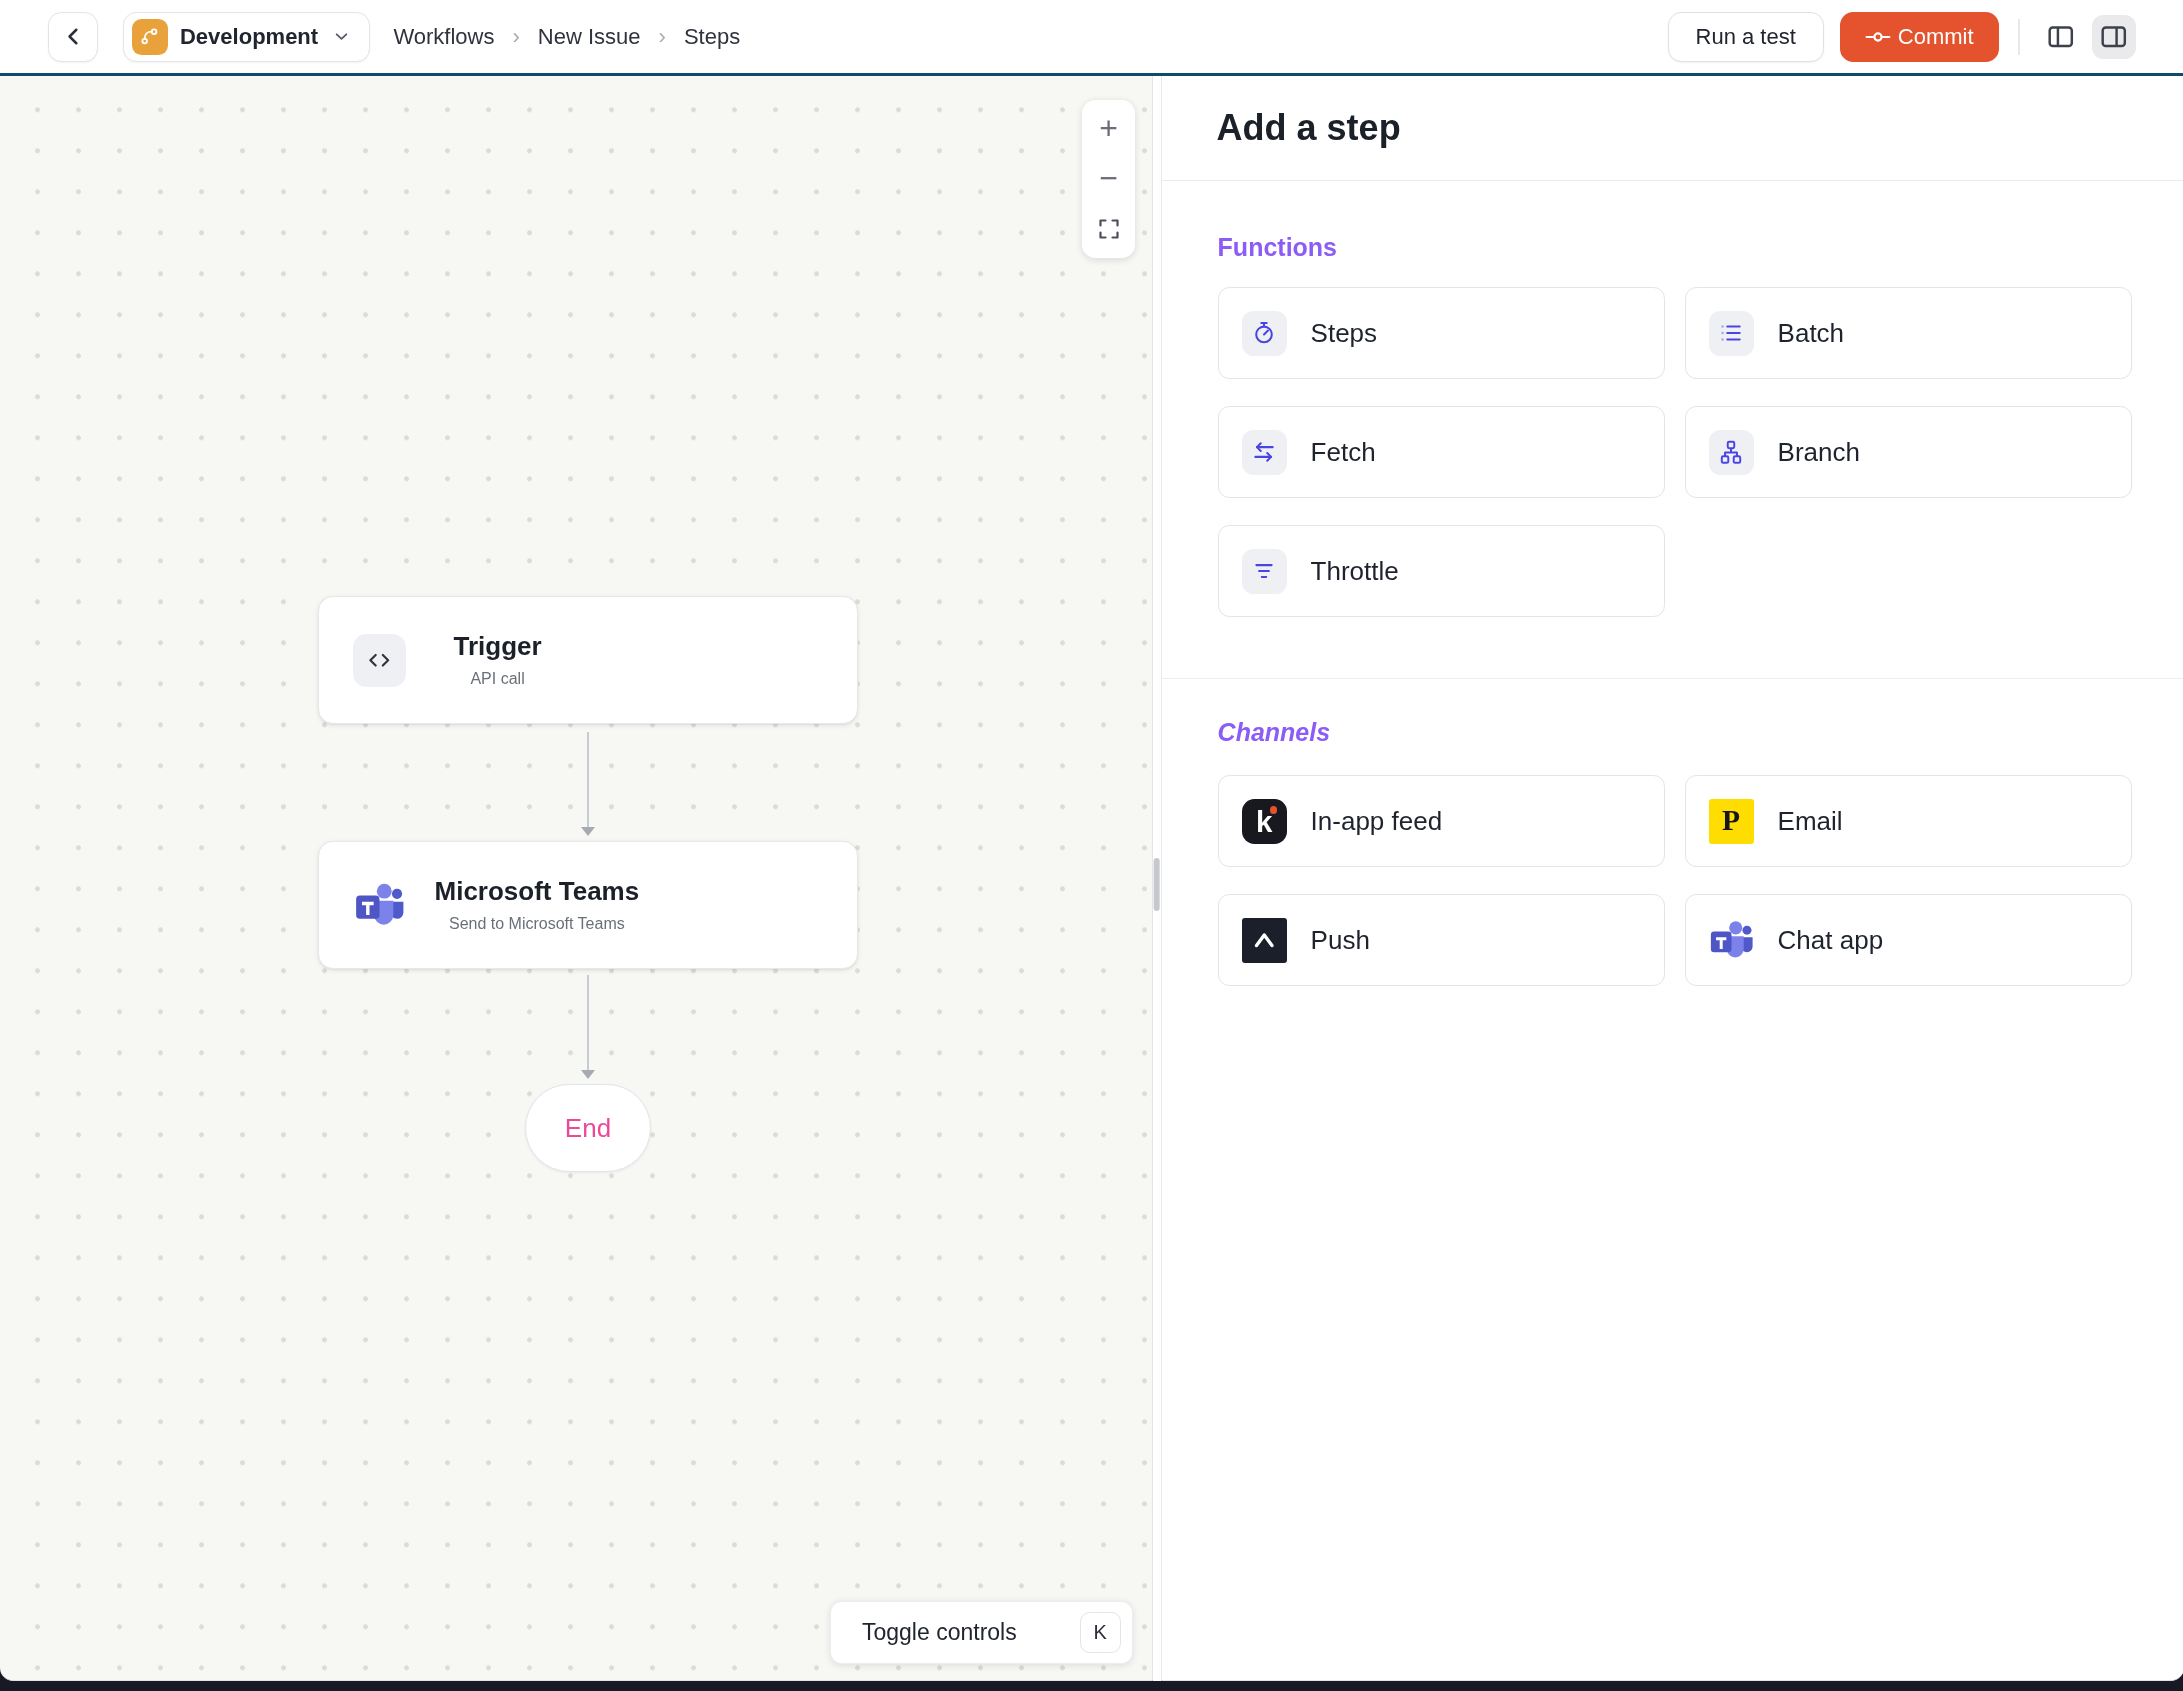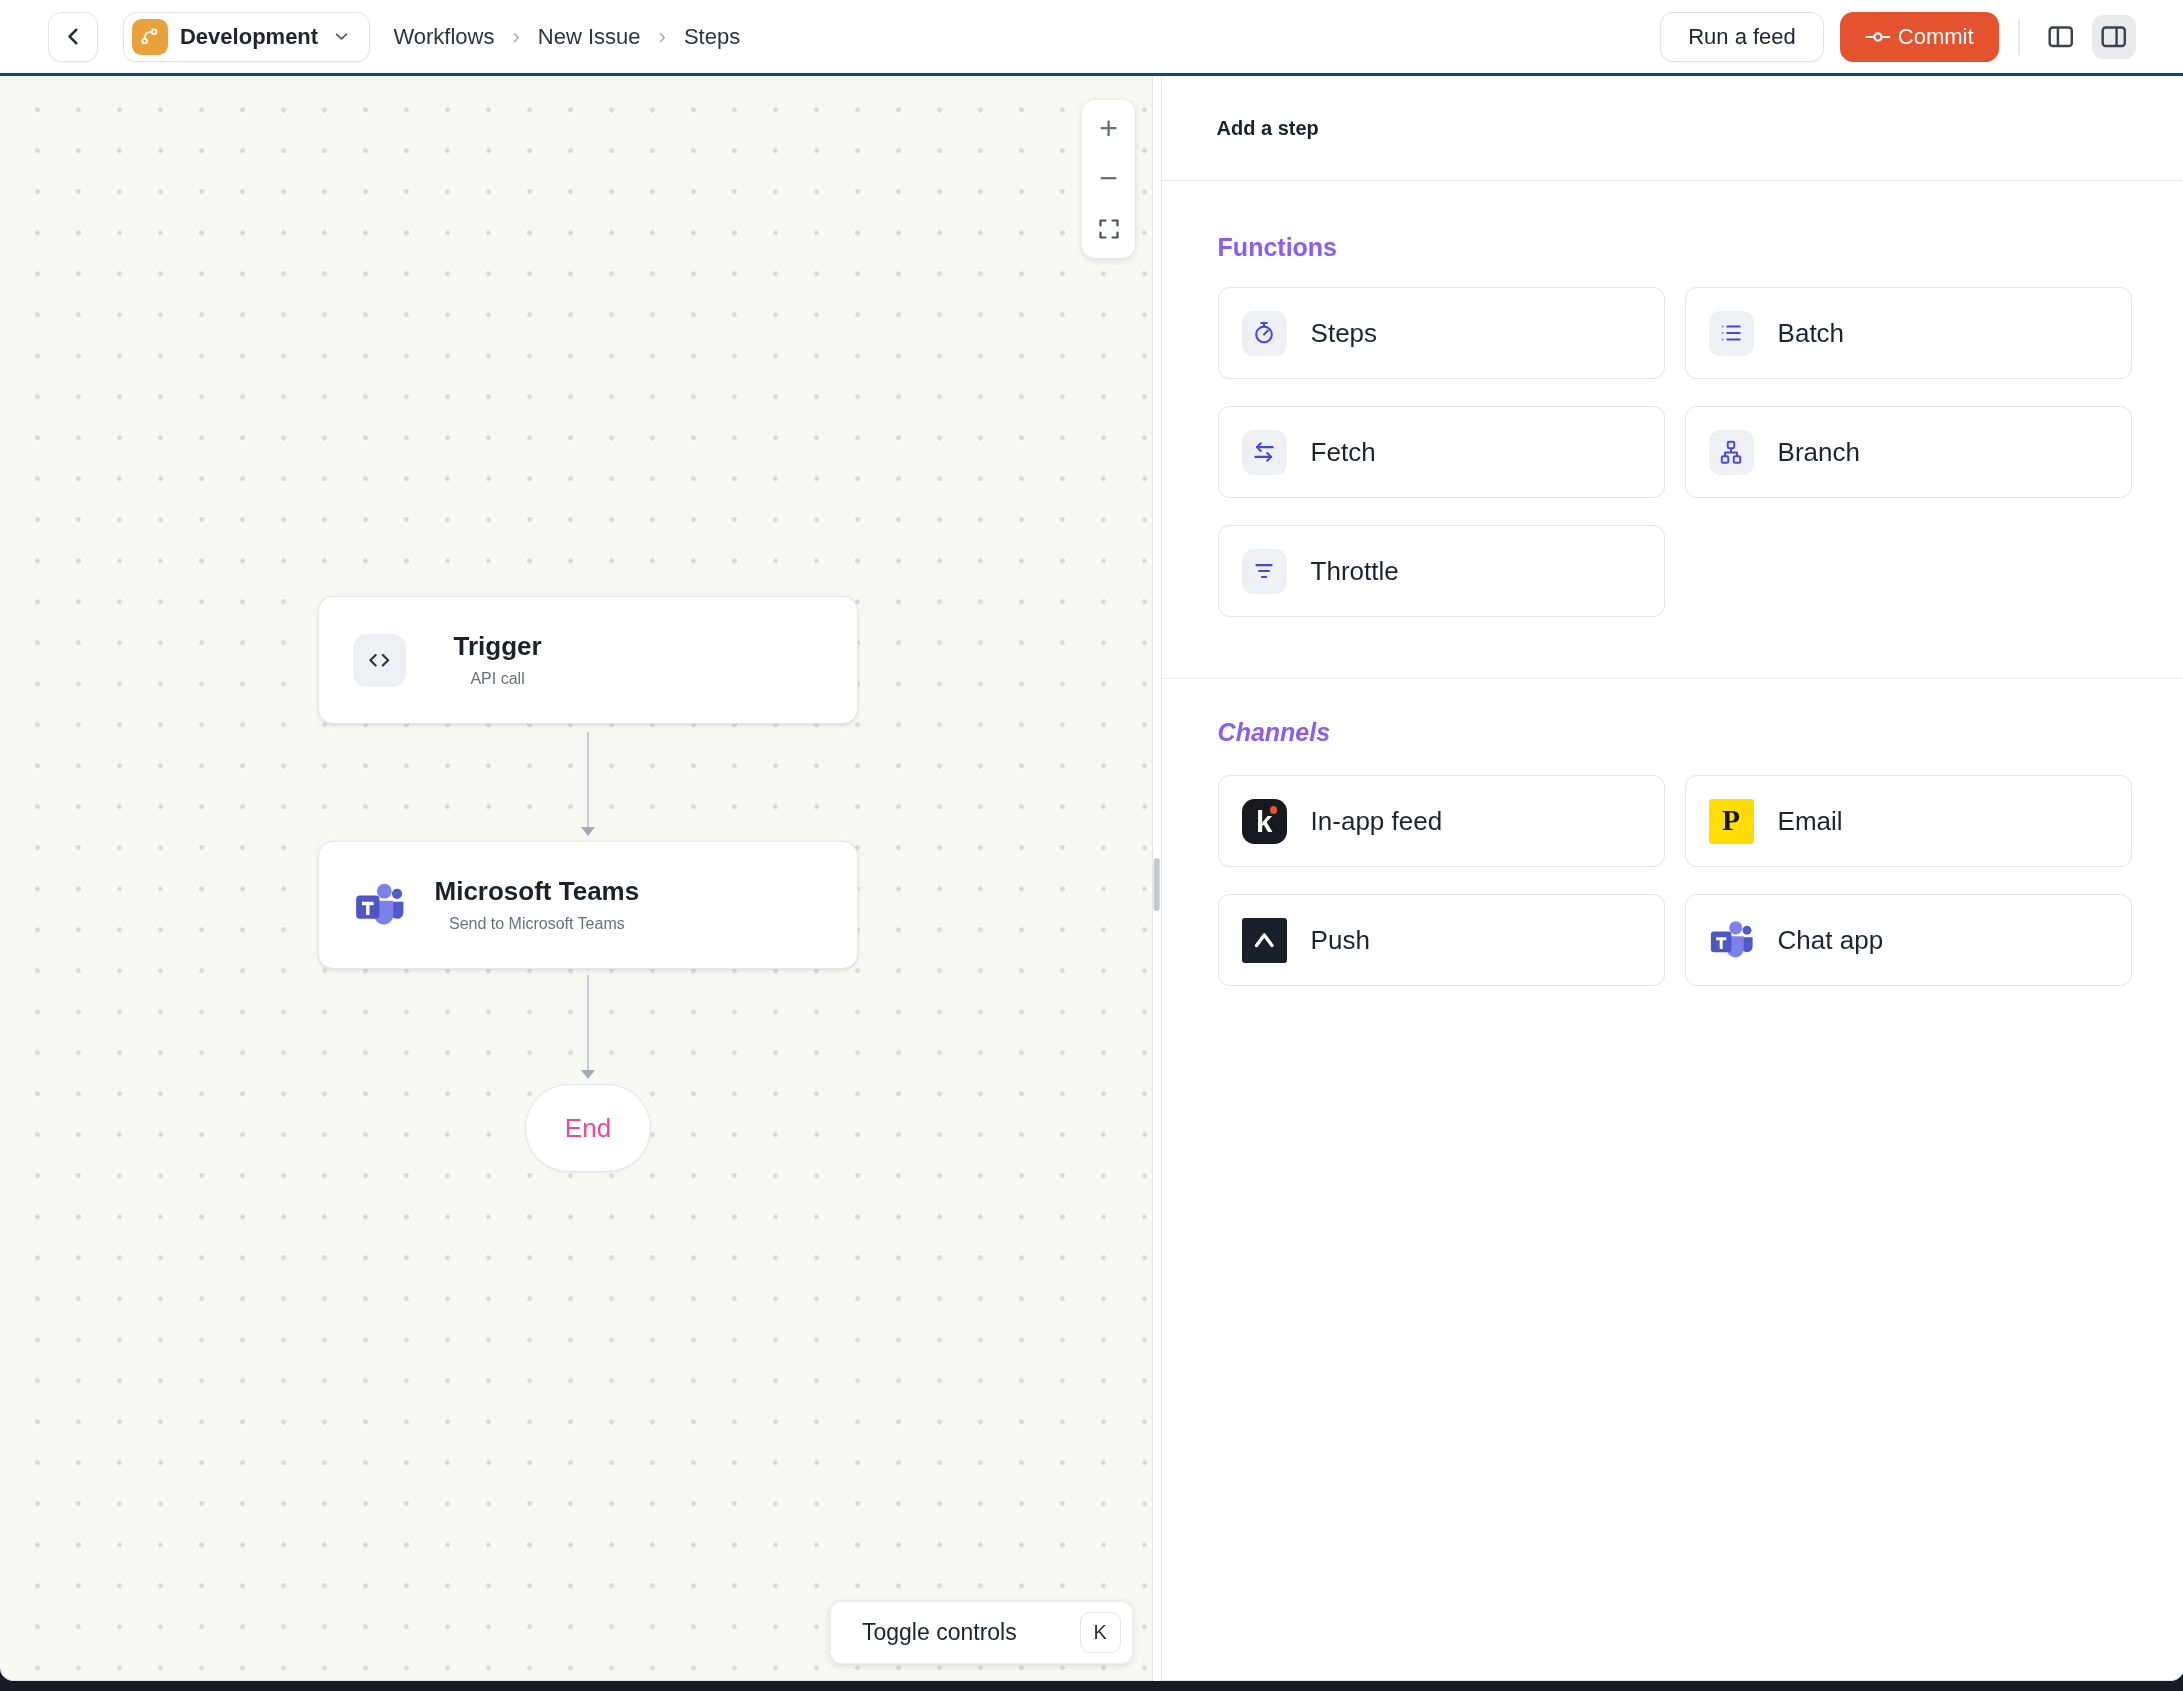--- a/index.html
+++ b/index.html
@@ -134,21 +134,21 @@
 
   
   .panel {
     flex:1; background:#fff; border-left:1px solid #E8E9EC;
     border-bottom:1px solid #E2E3E7; border-bottom-right-radius:13.3px; overflow:hidden;
   }
   .panel-header {
     height:105px; display:flex; align-items:center; padding-left:55px;
     border-bottom:1px solid #EAEBEE;
   }
-  .panel-title { font-size:20px; font-weight:700; color:#1B2029; }
+  .panel-title { font-size:36px; font-weight:700; color:#1B2029; }
 
   .section { padding:51px 53px 0 56px; }
   .section.channels { padding-top:38px; }
   .section-heading { font-size:25px; font-weight:700; color:#8b5cf6; line-height:30px; margin-bottom:25px; }
   .section.channels .section-heading { margin-bottom:28px;font-style:italic; }
 
   .card-grid { display:grid; grid-template-columns:447px 447px; gap:27px 20px; }
   .step-card {
     height:92px; background:#fff; border:1px solid #E3E4E8; border-radius:11.4px;
     display:flex; align-items:center; padding-left:23px; gap:24px; cursor:pointer;
@@ -207,21 +207,21 @@
       <div class="breadcrumb">
         <span class="crumb">Workflows</span>
         <span class="crumb-sep">›</span>
         <span class="crumb">New Issue</span>
         <span class="crumb-sep">›</span>
         <span class="crumb current">Steps</span>
       </div>
     </div>
 
     <div class="topbar-right">
-      <button class="btn-outline">Run a feed</button>
+      <button class="btn-outline">Run a test</button>
       <button class="btn-commit">
         <span>
           <svg width="26" height="26" viewBox="0 0 24 24" fill="none" stroke="#FFFFFF" stroke-width="2" stroke-linecap="round">
             <line x1="1.5" y1="12" x2="7.6" y2="12"></line>
               <circle cx="12" cy="12" r="3.3"></circle>
               <line x1="16.4" y1="12" x2="22.5" y2="12"></line>
           </svg>
         </span>
         <span>Commit</span>
       </button>

